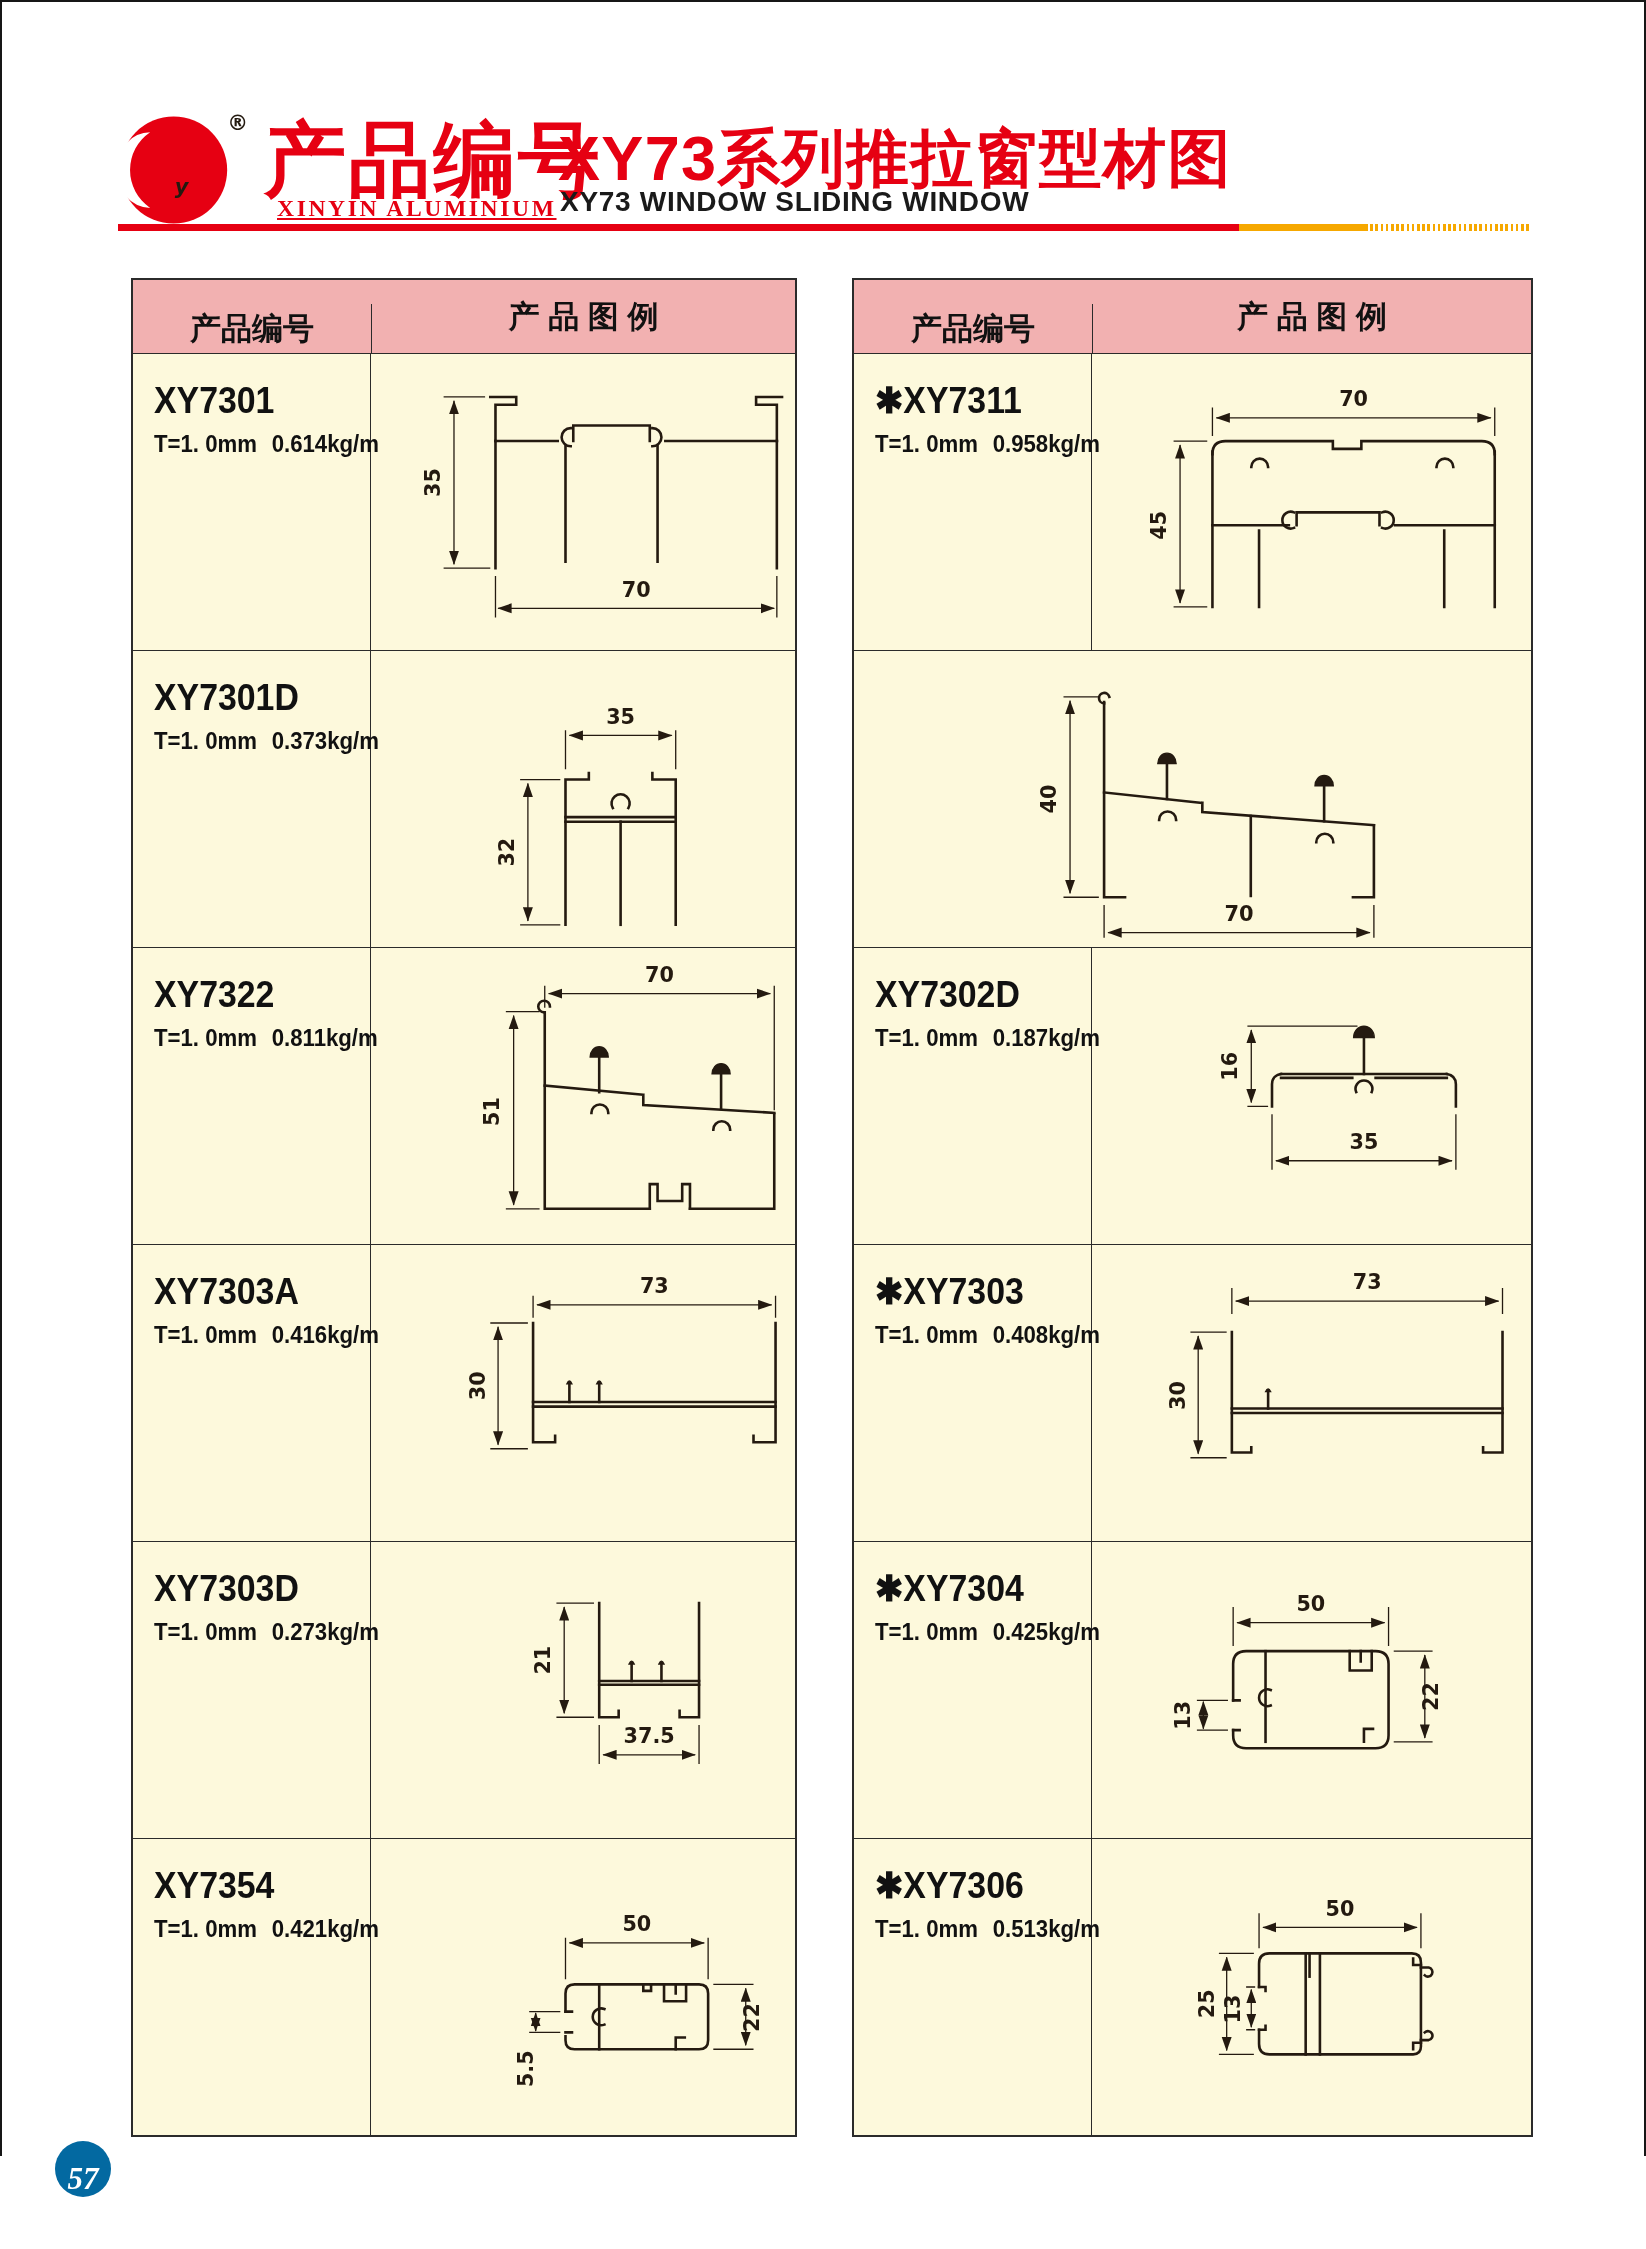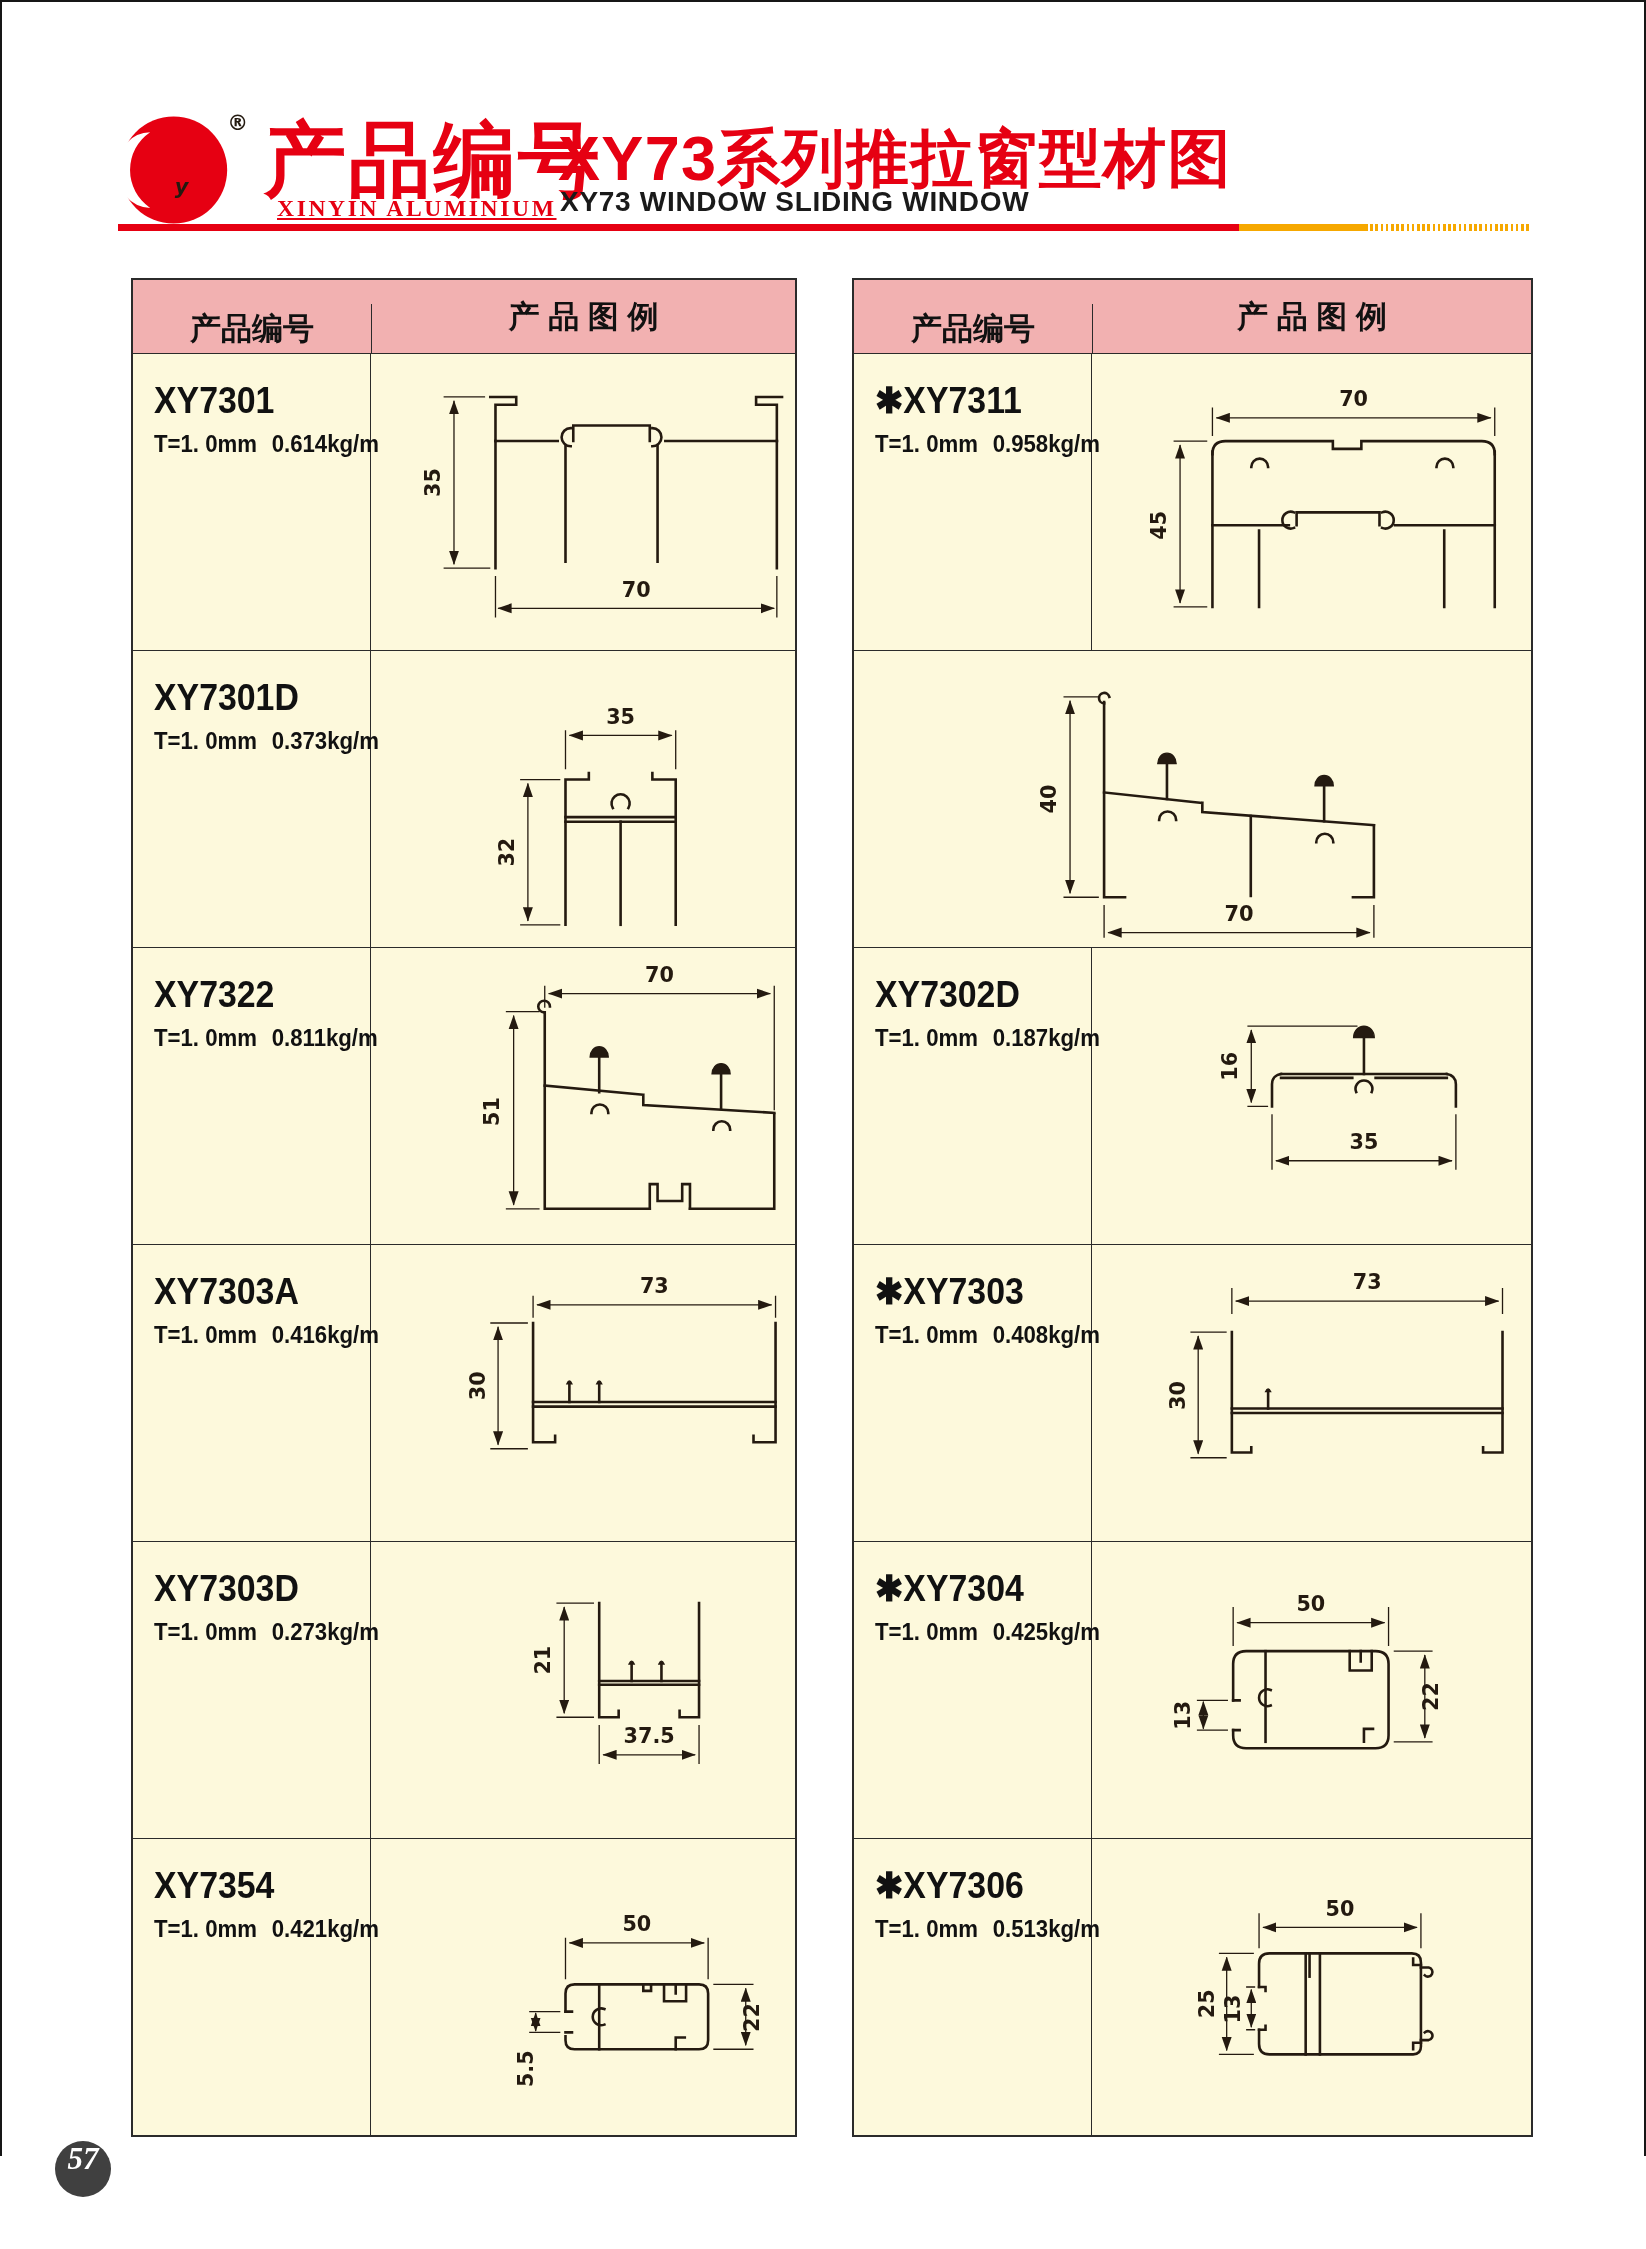--- a/index.html
+++ b/index.html
@@ -42,21 +42,21 @@
   .cell-draw svg{position:absolute;left:0;top:0;width:100%;height:100%;}
   
   svg .p{stroke:#241a10;fill:none;stroke-width:4;stroke-linecap:square;stroke-linejoin:miter;}
   svg .cap{stroke:#241a10;fill:#241a10;stroke-width:2;}
   svg .d{stroke:#241a10;fill:none;stroke-width:2;}
   svg .e{stroke:#241a10;fill:none;stroke-width:2;}
   svg text{fill:#241a10;font-weight:bold;font-size:32px;font-family:"DejaVu Sans",sans-serif;
            text-anchor:middle;}
   
   .pgnum{position:absolute;left:55px;top:2141px;width:56px;height:56px;border-radius:50%;
-         background:#404040;color:#fff;display:flex;align-items:flex-start;justify-content:center;
+         background:#0369a1;color:#fff;display:flex;align-items:flex-end;justify-content:center;
          font-size:31px;font-weight:bold;font-style:italic;font-family:"Liberation Serif",serif;}
 </style>
 </head>
 <body>
 
 <svg width="0" height="0" style="position:absolute">
   <defs>
     <marker id="ah" viewBox="0 0 10 7" refX="9.5" refY="3.5" markerWidth="11" markerHeight="8" orient="auto-start-reverse">
         <path d="M0,0 L10,3.5 L0,7 z" fill="#241a10"></path>
       </marker>

